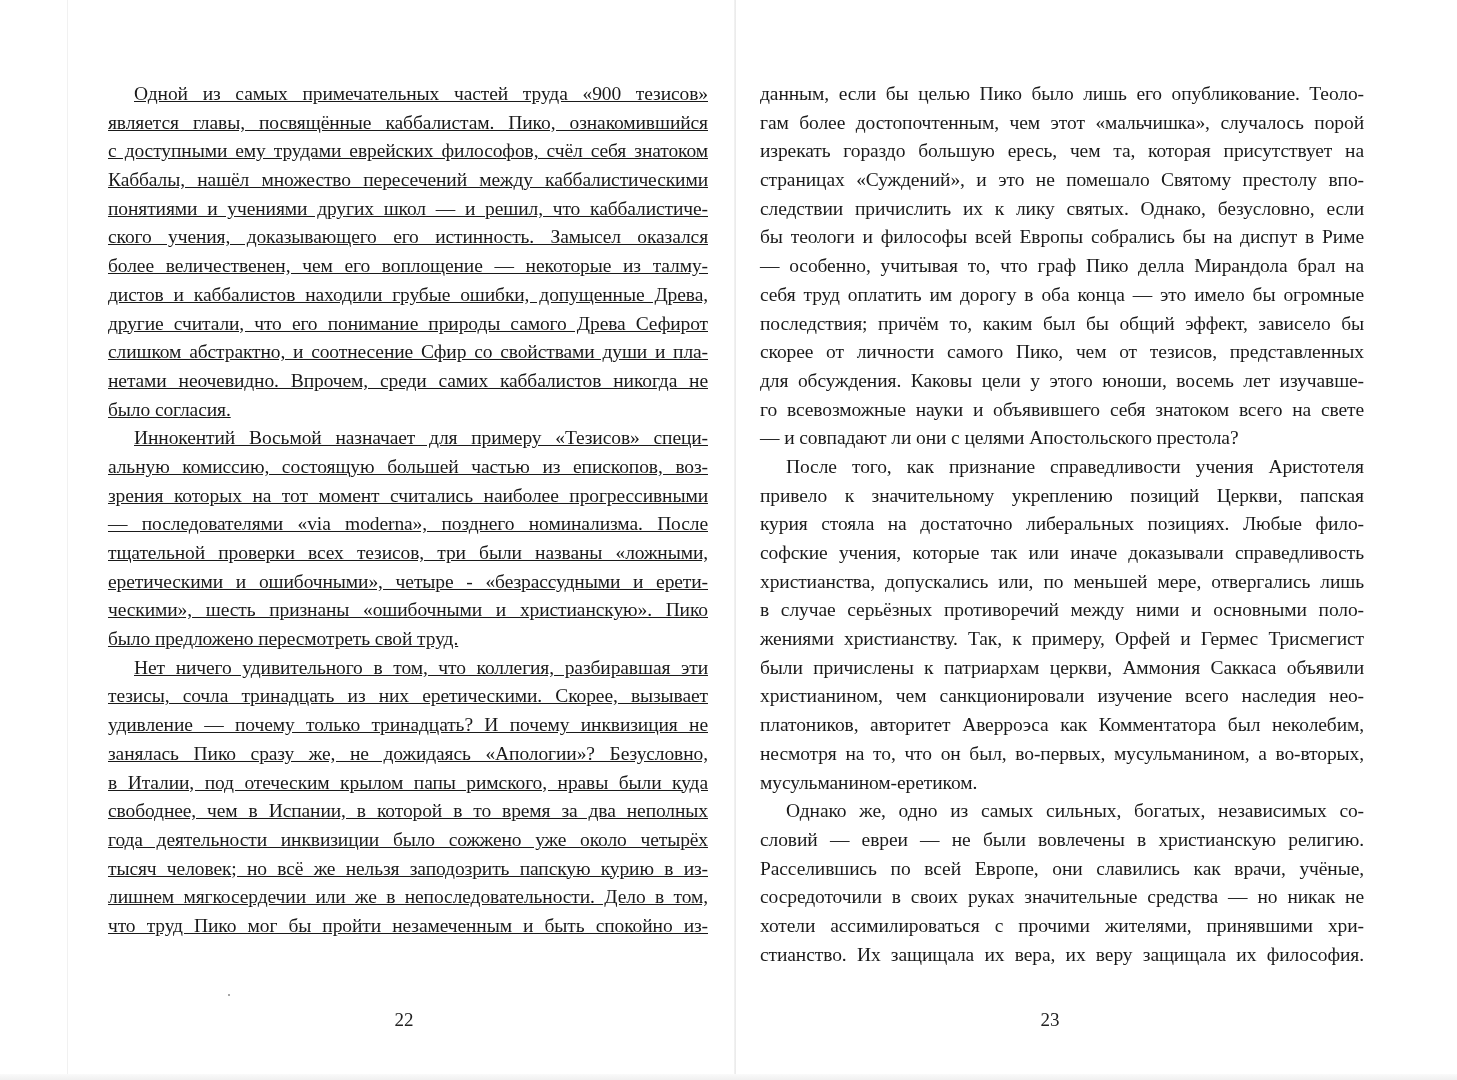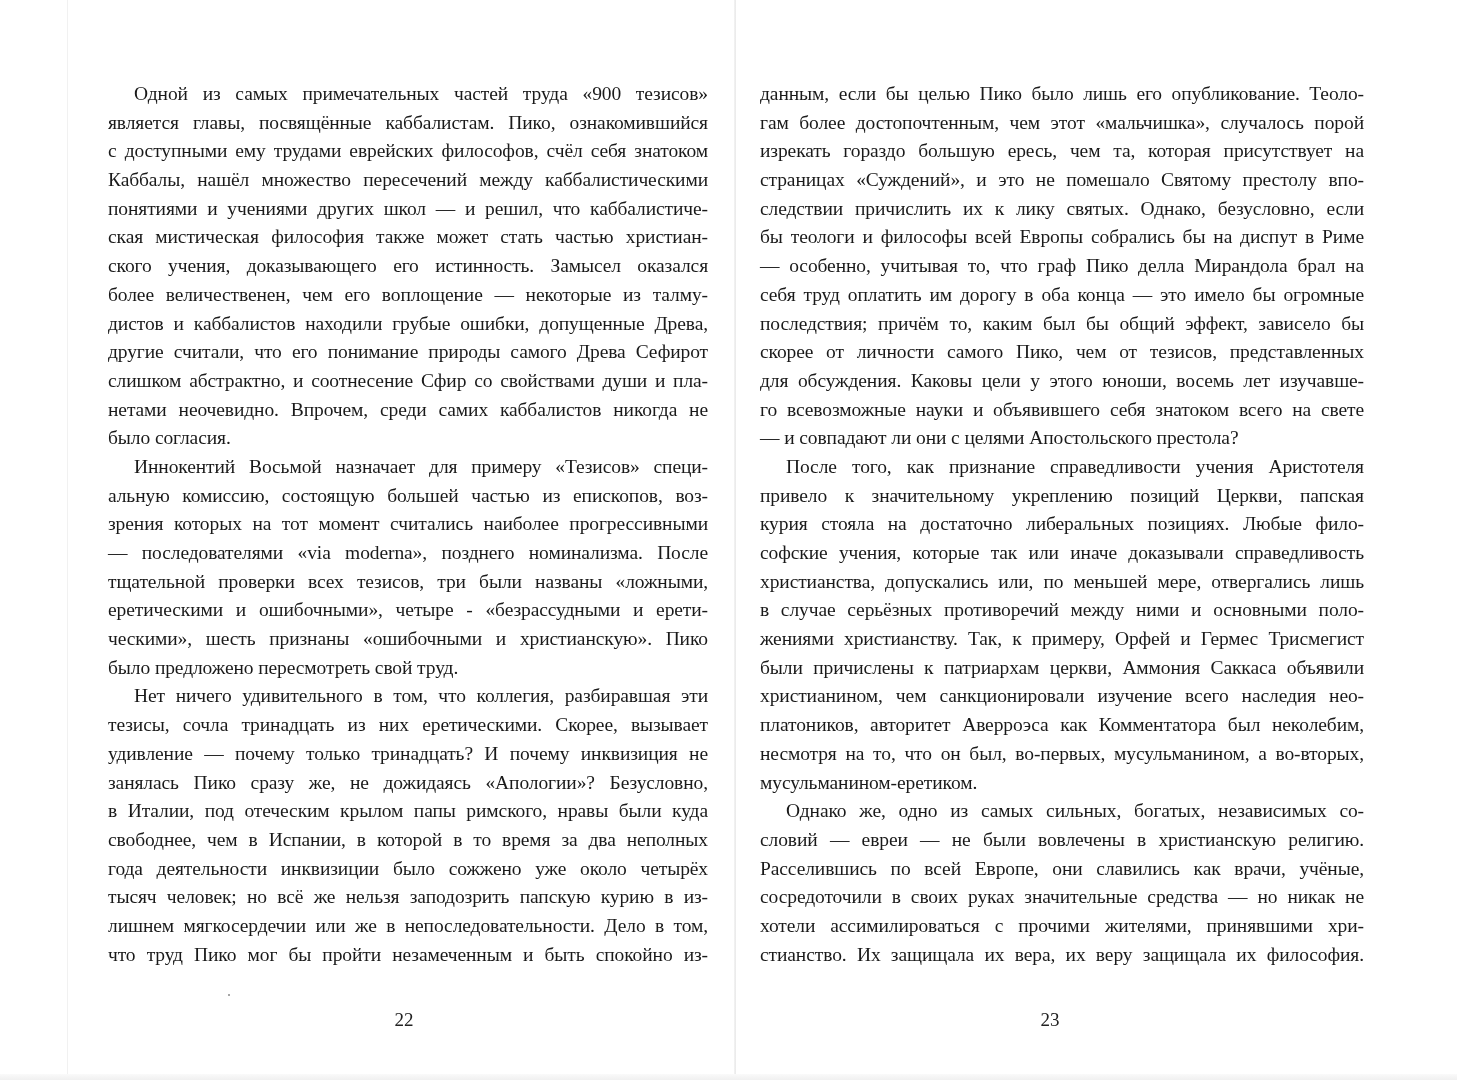--- a/index.html
+++ b/index.html
@@ -44,20 +44,21 @@
       height: 6px;
       background: linear-gradient(to bottom, #fafafa, #f0f0f0);
     }
     .page {
       position: absolute;
       top: 80px;
     }
     .page.left {
       left: 108px;
       width: 600px;
+      text-decoration: underline;
     }
     .page.right {
       left: 752px;
       width: 604px;
       margin-left: 8px;
     }
     .line {
       display: block;
       height: 28.7px;
       line-height: 28.7px;
@@ -101,21 +102,20 @@
   <div class="edge-left"></div>
   <div class="gutter"></div>
   <div class="bottom-edge"></div>
 
   <div class="page left" id="left-lines">
       <span class="line indent">Одной из самых примечательных частей труда «900 тезисов»</span>
       <span class="line">является главы, посвящённые каббалистам. Пико, ознакомившийся</span>
       <span class="line">с доступными ему трудами еврейских философов, счёл себя знатоком</span>
       <span class="line">Каббалы, нашёл множество пересечений между каббалистическими</span>
       <span class="line">понятиями и учениями других школ — и решил, что каббалистиче-</span>
-      <span class="line">ская мистическая философия также может стать частью христиан-</span>
       <span class="line">ского учения, доказывающего его истинность. Замысел оказался</span>
       <span class="line">более величественен, чем его воплощение — некоторые из талму-</span>
       <span class="line">дистов и каббалистов находили грубые ошибки, допущенные Древа,</span>
       <span class="line">другие считали, что его понимание природы самого Древа Сефирот</span>
       <span class="line">слишком абстрактно, и соотнесение Сфир со свойствами души и пла-</span>
       <span class="line">нетами неочевидно. Впрочем, среди самих каббалистов никогда не</span>
       <span class="line last">было согласия.</span>
       <span class="line indent">Иннокентий Восьмой назначает для примеру «Тезисов» специ-</span>
       <span class="line">альную комиссию, состоящую большей частью из епископов, воз-</span>
       <span class="line">зрения которых на тот момент считались наиболее прогрессивными</span>

